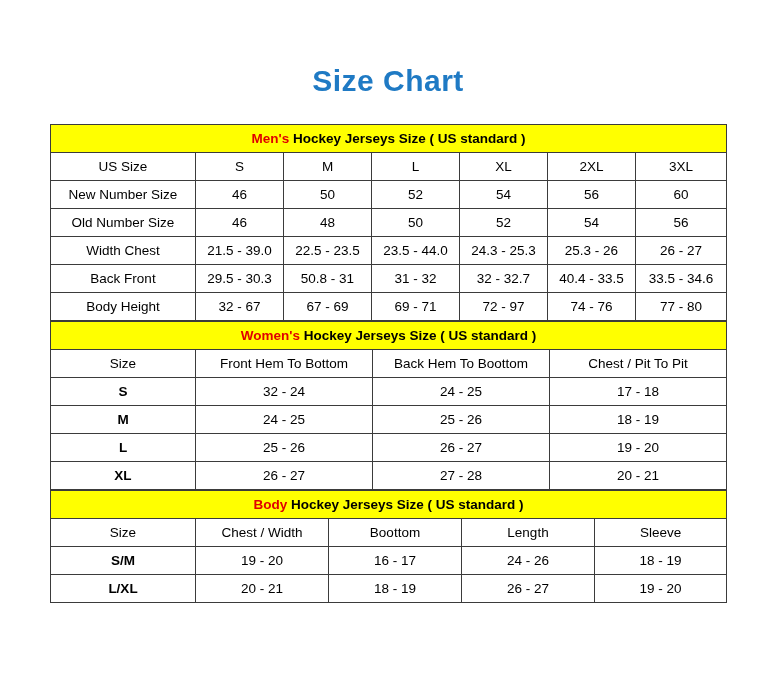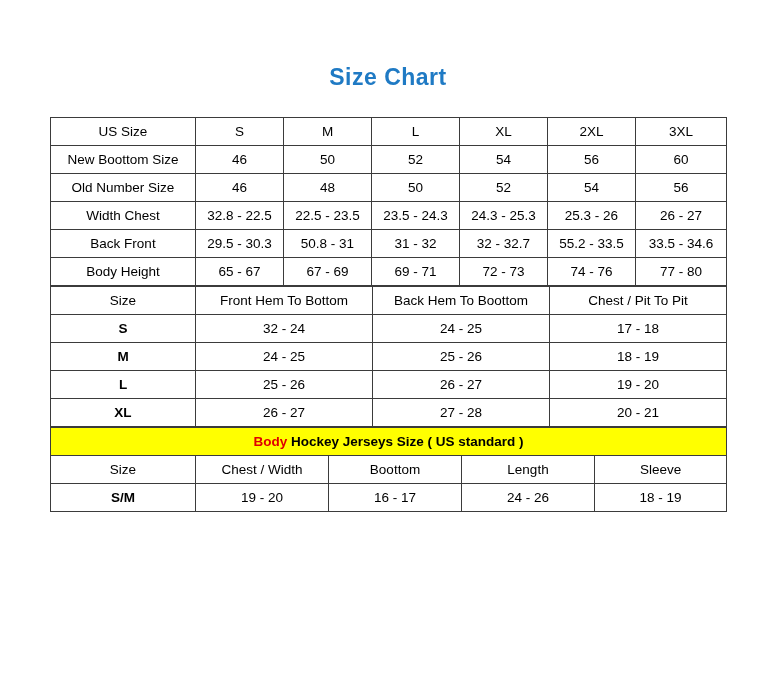--- a/index.html
+++ b/index.html
@@ -15,21 +15,21 @@
   }
   .page {
     width: 776px;
     height: 692px;
     position: relative;
     box-sizing: border-box;
   }
   .title {
     text-align: center;
     color: #1f7ac4;
-    font-size: 23px;
+    font-size: 30px;
     font-weight: bold;
     letter-spacing: 0.5px;
     padding-top: 66px;
     padding-bottom: 0;
     line-height: 1;
   }
   .chart-wrap {
     width: 676px;
     margin: 28px auto 0 auto;
   }
@@ -79,84 +79,90 @@
         <col style="width:145px">
         <col style="width:88px">
         <col style="width:88px">
         <col style="width:88px">
         <col style="width:88px">
         <col style="width:88px">
         <col style="width:91px">
       </colgroup>
       <tbody>
         <tr>
+          <td class="section" colspan="7"><span class="red">Men's</span><span> Hockey Jerseys Size ( US standard )</span></td>
+        </tr>
+        <tr>
           <td class="head">US Size</td>
           <td class="head">S</td>
           <td class="head">M</td>
           <td class="head">L</td>
           <td class="head">XL</td>
           <td class="head">2XL</td>
           <td class="head">3XL</td>
         </tr>
         <tr>
-          <td class="rowlabel">New Boottom Size</td>
+          <td class="rowlabel">New Number Size</td>
           <td>46</td>
           <td>50</td>
           <td>52</td>
           <td>54</td>
           <td>56</td>
           <td>60</td>
         </tr>
         <tr>
           <td class="rowlabel">Old Number Size</td>
           <td>46</td>
           <td>48</td>
           <td>50</td>
           <td>52</td>
           <td>54</td>
           <td>56</td>
         </tr>
         <tr>
           <td class="rowlabel">Width Chest</td>
-          <td>32.8 - 22.5</td>
+          <td>21.5 - 39.0</td>
           <td>22.5 - 23.5</td>
-          <td>23.5 - 24.3</td>
+          <td>23.5 - 44.0</td>
           <td>24.3 - 25.3</td>
           <td>25.3 - 26</td>
           <td>26 - 27</td>
         </tr>
         <tr>
           <td class="rowlabel">Back Front</td>
           <td>29.5 - 30.3</td>
           <td>50.8 - 31</td>
           <td>31 - 32</td>
           <td>32 - 32.7</td>
-          <td>55.2 - 33.5</td>
+          <td>40.4 - 33.5</td>
           <td>33.5 - 34.6</td>
         </tr>
         <tr>
           <td class="rowlabel">Body Height</td>
-          <td>65 - 67</td>
+          <td>32 - 67</td>
           <td>67 - 69</td>
           <td>69 - 71</td>
-          <td>72 - 73</td>
+          <td>72 - 97</td>
           <td>74 - 76</td>
           <td>77 - 80</td>
         </tr>
       </tbody>
     </table>
 
     <table class="sizetable">
       <colgroup>
         <col style="width:145px">
         <col style="width:177px">
         <col style="width:177px">
         <col style="width:177px">
       </colgroup>
       <tbody>
+        <tr>
+          <td class="section" colspan="4"><span class="red">Women's</span><span> Hockey Jerseys Size ( US standard )</span></td>
+        </tr>
         <tr>
           <td class="head">Size</td>
           <td class="head">Front Hem To Bottom</td>
           <td class="head">Back Hem To Boottom</td>
           <td class="head">Chest / Pit To Pit</td>
         </tr>
         <tr>
           <td class="rowlabel-b">S</td>
           <td>32 - 24</td>
           <td>24 - 25</td>
@@ -202,17 +208,24 @@
           <td class="head">Length</td>
           <td class="head">Sleeve</td>
         </tr>
         <tr>
           <td class="rowlabel-b">S/M</td>
           <td>19 - 20</td>
           <td>16 - 17</td>
           <td>24 - 26</td>
           <td>18 - 19</td>
         </tr>
+        <tr>
+          <td class="rowlabel-b">L/XL</td>
+          <td>20 - 21</td>
+          <td>18 - 19</td>
+          <td>26 - 27</td>
+          <td>19 - 20</td>
+        </tr>
       </tbody>
     </table>
 
   </div>
 </div>
 
 </body></html>

